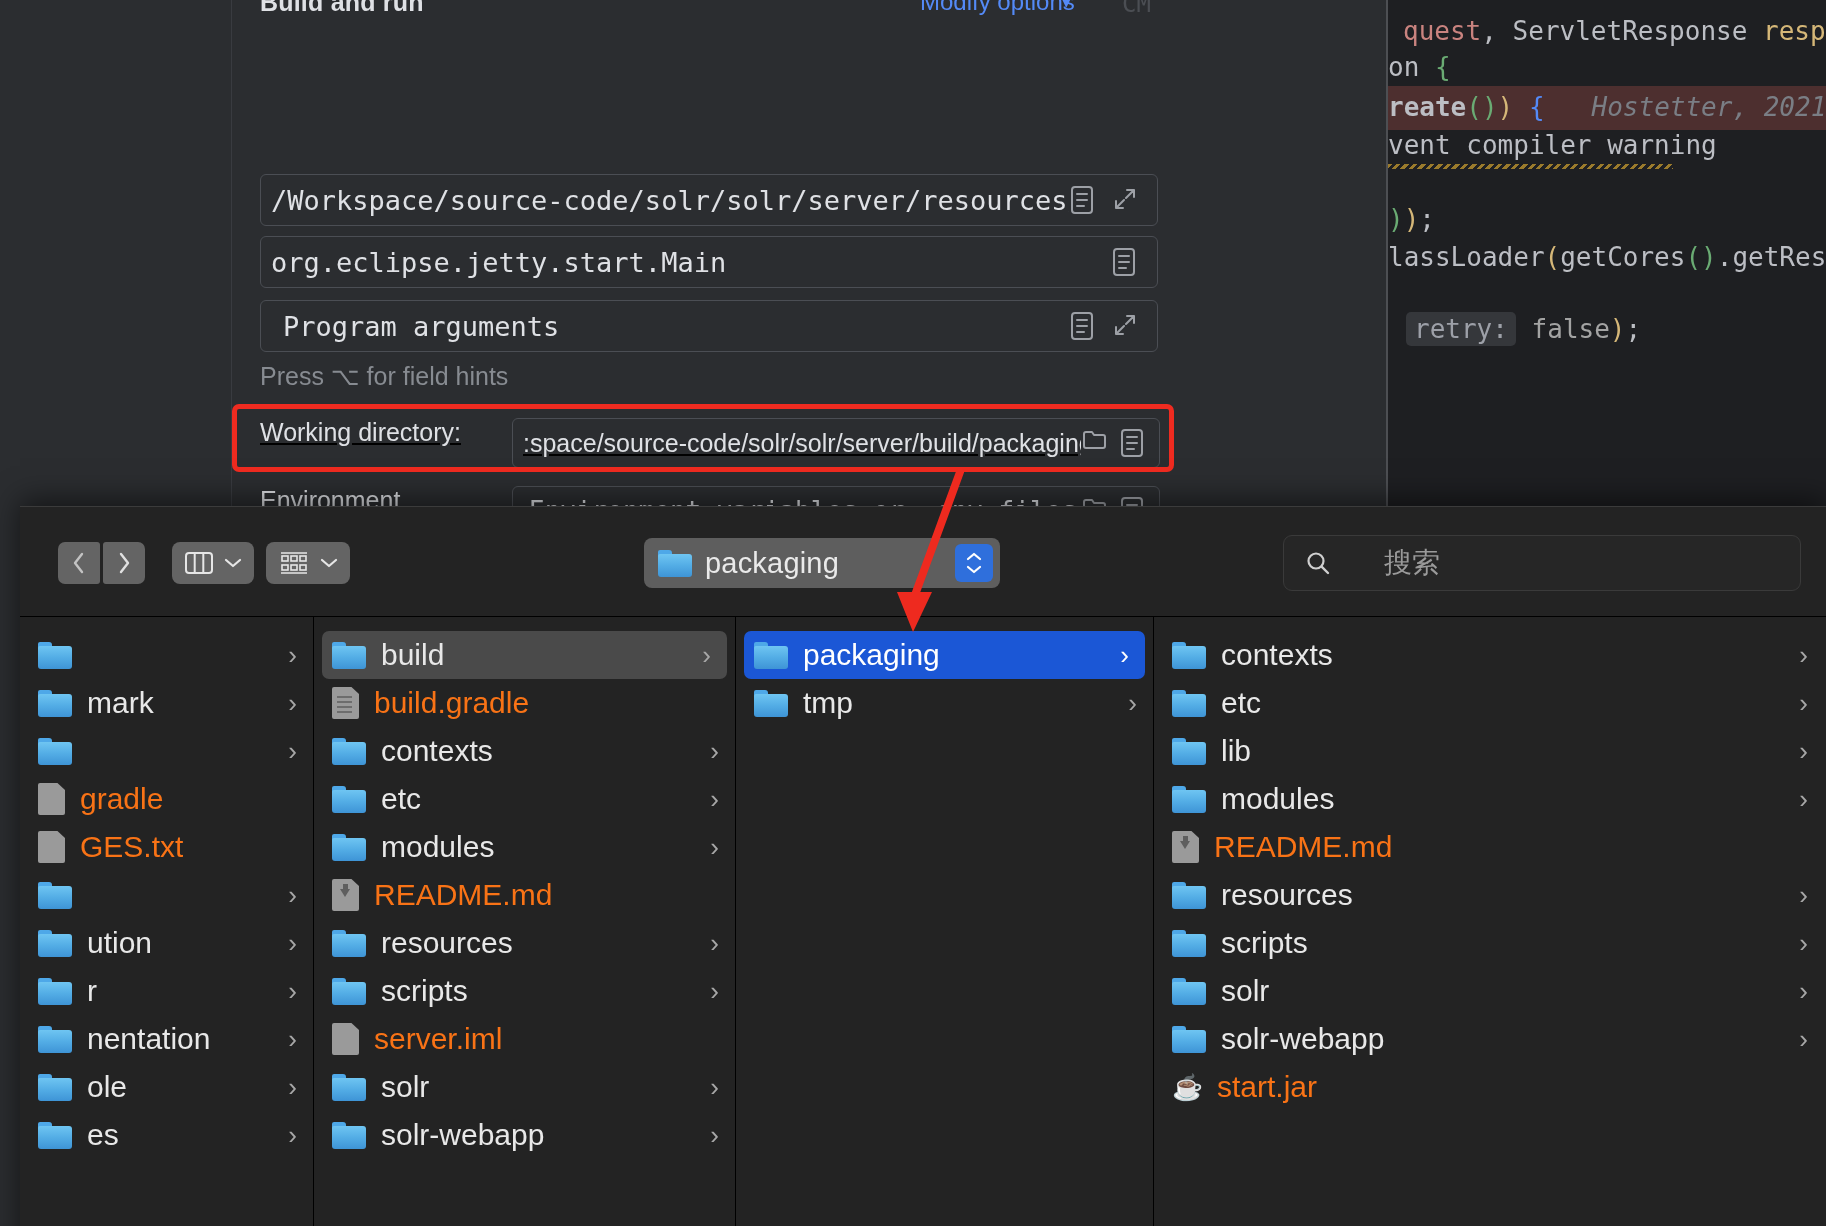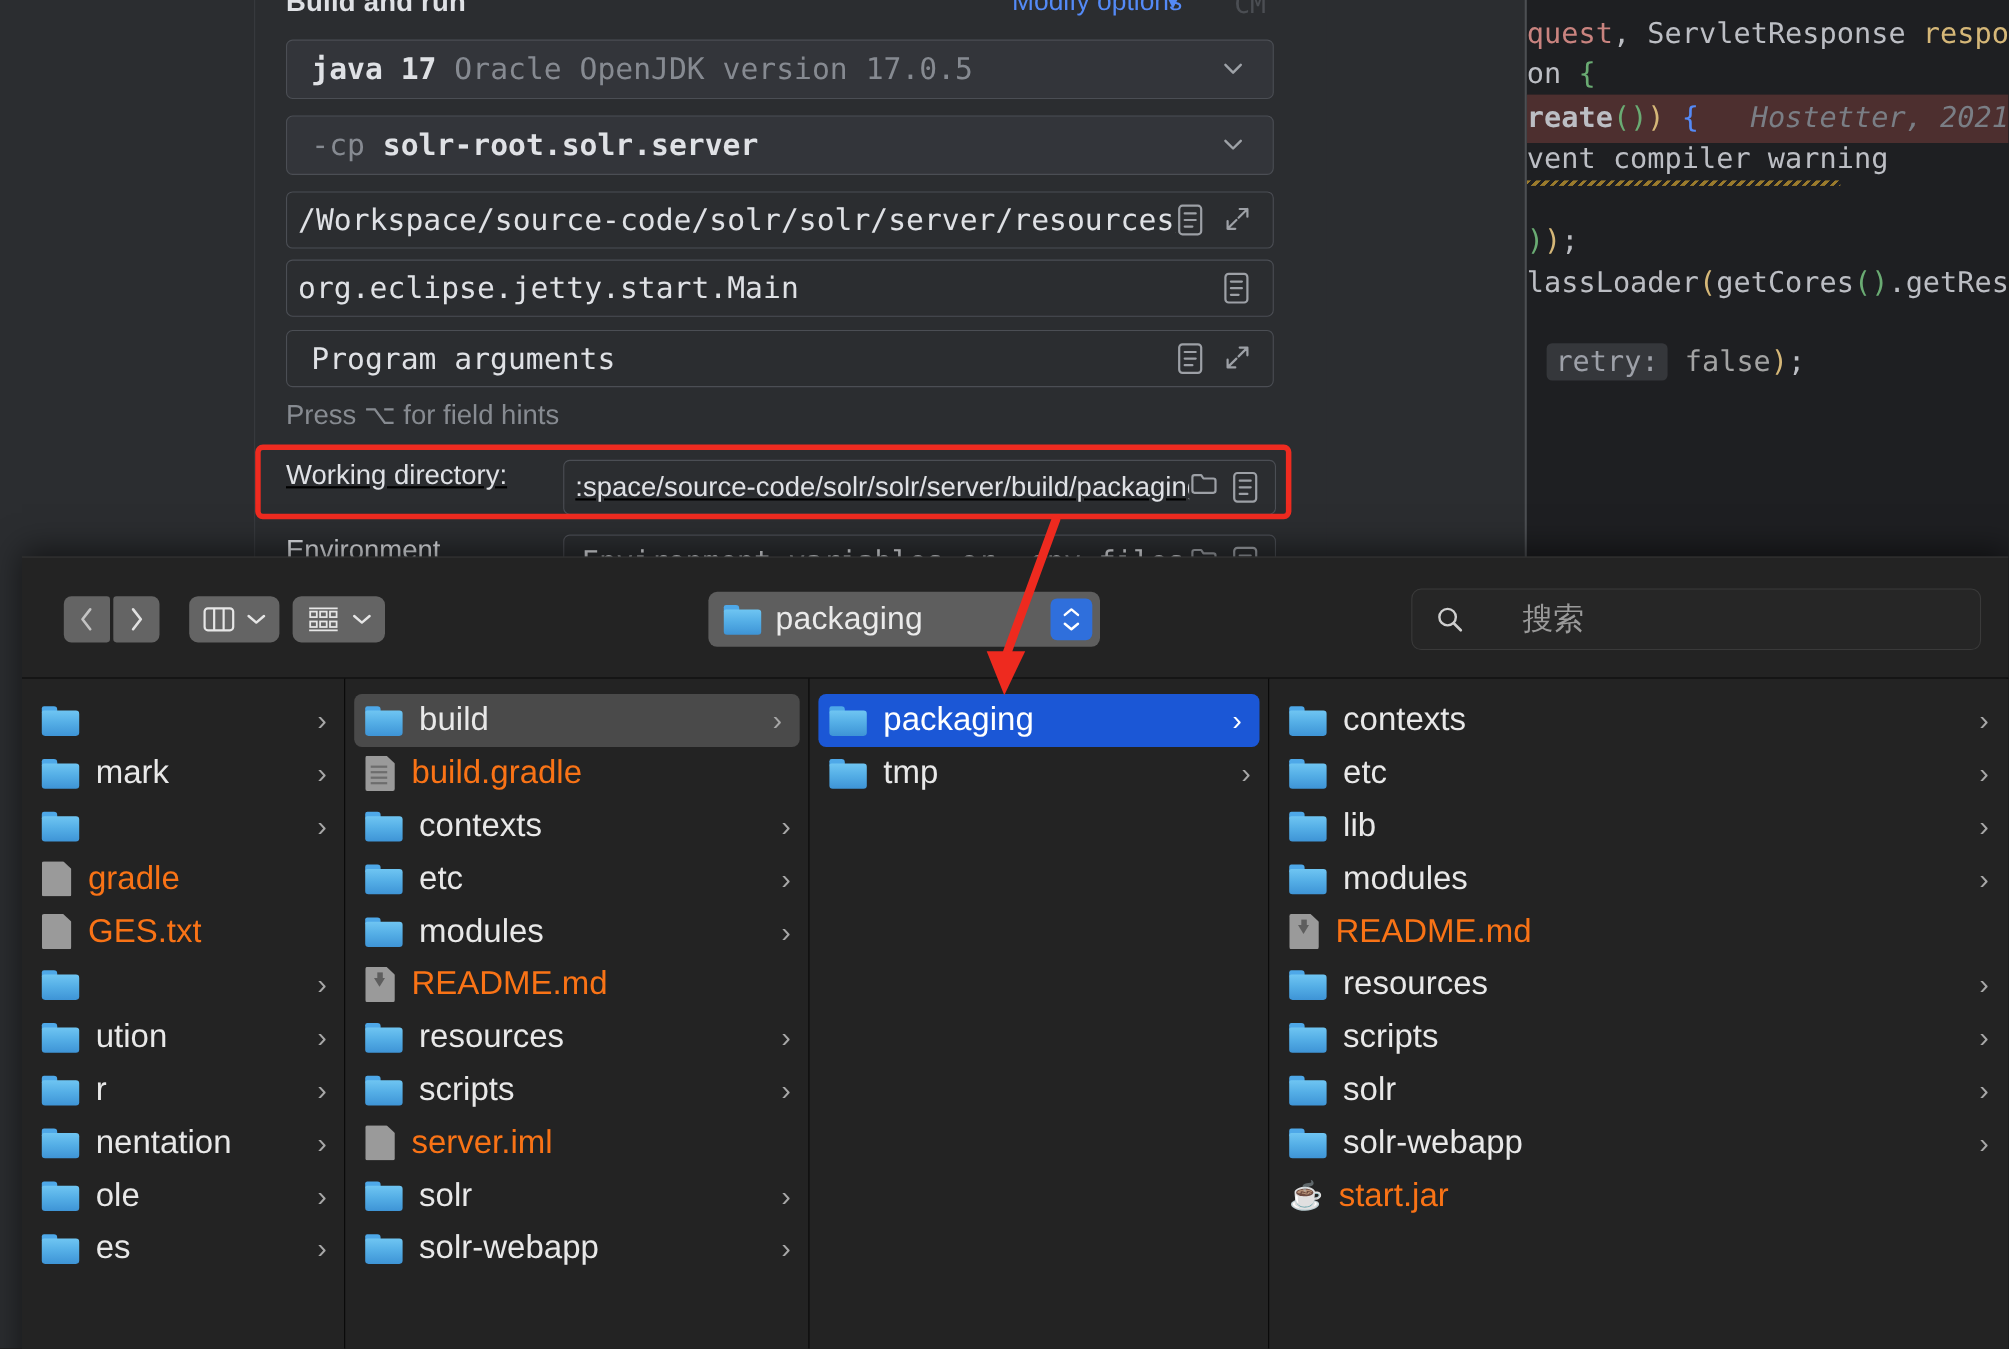--- a/index.html
+++ b/index.html
@@ -89,21 +89,21 @@
     position: absolute; left: 1386px; top: 0; width: 440px; height: 600px;
     background: #1e1f22; overflow: hidden;
     font-family: "DejaVu Sans Mono", monospace; font-size: 26px;
     border-left: 2px solid #4d4f53;
   }
   .code-line { position: absolute; white-space: pre; left: 0; }
   .hl-line { position: absolute; left: 0; width: 440px; background: #4d2f2f; }
   .cw { color: #bcbec4; }
   .cg { color: #6aab73; }
   .cy { color: #d5b778; }
-  .cr { color: #c9837f; }
+  .cr { color: #c9837f; margin-left: 15px; }
   .cor { color: #a3a3a3; }
   .cb { color: #548af7; }
   .cit { color: #7a7e85; font-style: italic; }
   .squiggle {
     position: absolute; height: 5px;
     background: repeating-linear-gradient(135deg,#9b7b2c 0 3px,transparent 3px 6px);
   }
   .retry-chip {
     background: #35373b; color: #9da0a8; padding: 2px 8px; border-radius: 5px;
   }
@@ -236,47 +236,21 @@
     <div id="ide-left">
       <div class="ide-gutter"></div>
 
       <div class="ide-form">
 
         <div class="sect-title">Build and run</div>
         <div class="modify-options">Modify options</div>
         <div class="modify-chev">▾</div>
         <div class="cm-ghost">CM</div>
 
-        <div class="field combo" style="left:28px; top:36px; width:898px; height:54px;">
-          <div class="field-text">
-            <span style="font-weight:bold">java 17</span>
-            <span class="dim">Oracle OpenJDK version 17.0.5</span>
-          </div>
-          <div class="field-icons">
-            <span class="ic ic-chev">
-              <svg width="28" height="28" viewBox="0 0 28 28">
-                  <path d="M7 11 L14 18 L21 11" fill="none" stroke="#b6bac0" stroke-width="2.2" stroke-linecap="round" stroke-linejoin="round"></path>
-                </svg>
-            </span>
-          </div>
-        </div>
-
-        <div class="field combo" style="left:28px; top:105px; width:898px; height:54px;">
-          <div class="field-text">
-            <span class="dim">-cp</span>
-            <span style="font-weight:bold">solr-root.solr.server</span>
-          </div>
-          <div class="field-icons">
-            <span class="ic ic-chev">
-              <svg width="28" height="28" viewBox="0 0 28 28">
-                  <path d="M7 11 L14 18 L21 11" fill="none" stroke="#b6bac0" stroke-width="2.2" stroke-linecap="round" stroke-linejoin="round"></path>
-                </svg>
-            </span>
-          </div>
-        </div>
+
 
         <div class="field" style="left:28px; top:174px; width:898px; height:52px;">
           <div class="field-text" style="padding-left:10px">/Workspace/source-code/solr/solr/server/resources/log4j2.xml</div>
           <div class="field-icons">
             <span class="ic">
               <svg width="26" height="30" viewBox="0 0 26 30">
                   <rect x="3" y="2" width="20" height="26" rx="3" fill="none" stroke="#b6bac0" stroke-width="2"></rect>
                   <path d="M8 9h10M8 15h10M8 21h7" stroke="#b6bac0" stroke-width="2" stroke-linecap="round"></path>
                 </svg>
             </span>

